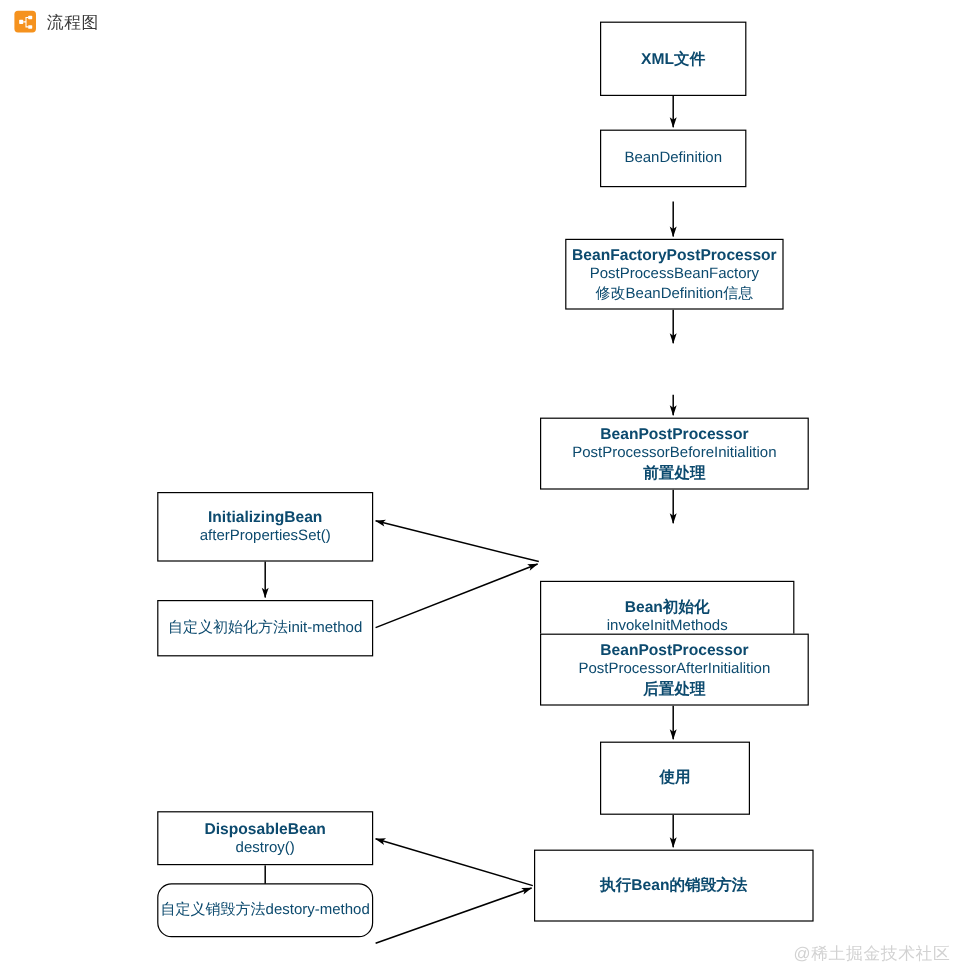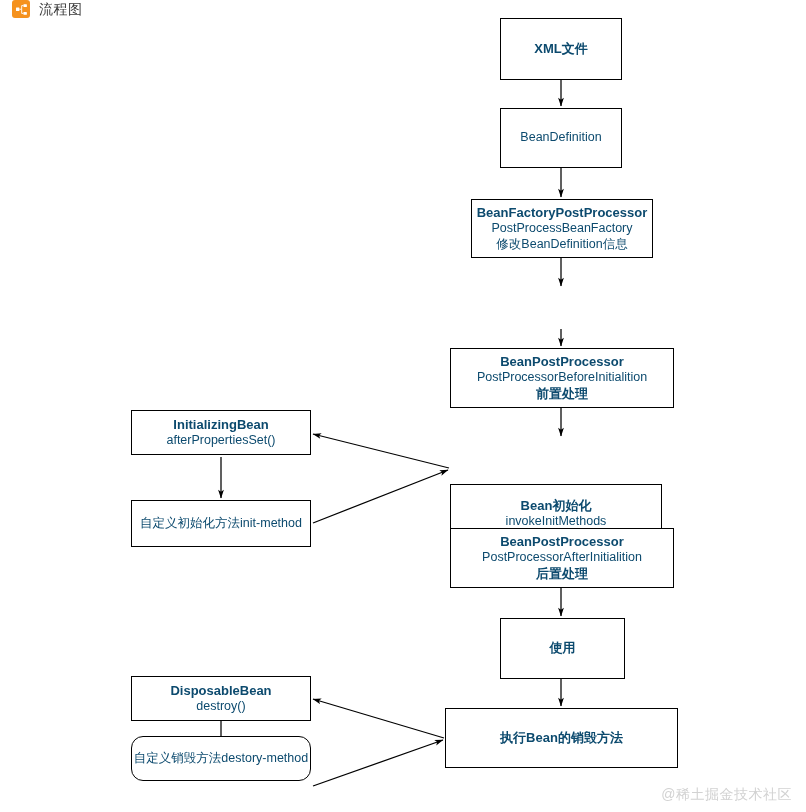--- a/index.html
+++ b/index.html
@@ -20,21 +20,21 @@
     background: #ffffff;
   }
 
   
   .header {
     position: absolute;
     left: 0; top: 0;
     width: 806px;
     height: 36px;
     display: flex;
-    align-items: flex-start;
+    align-items: center;
     padding-left: 12px;
     box-sizing: border-box;
   }
   .doc-icon {
     width: 18px;
     height: 18px;
     border-radius: 3px;
     background: #f5921e;
     display: inline-flex;
     align-items: center;
@@ -134,38 +134,38 @@
       <line x1="444" y1="738" x2="313" y2="699"></line>
       <line x1="221" y1="721" x2="221" y2="762"></line>
       <line x1="313" y1="786" x2="443" y2="740"></line>
     </g>
   </svg>
 
   <div class="node" style="left:500px; top:18px; width:122px; height:62px;">
     <span class="ln b">XML文件</span>
   </div>
 
-  <div class="node" style="left:500px; top:108px; width:122px; height:60px;">
+  <div class="node" style="left:500px; top:108px; width:122px; height:48px;">
     <span class="ln r">BeanDefinition</span>
   </div>
 
   <div class="node" style="left:471px; top:199px; width:182px; height:59px;">
     <span class="ln b">BeanFactoryPostProcessor</span>
     <span class="ln r">PostProcessBeanFactory</span>
     <span class="ln r">修改BeanDefinition信息</span>
   </div>
 
 
   <div class="node" style="left:450px; top:348px; width:224px; height:60px;">
     <span class="ln b">BeanPostProcessor</span>
     <span class="ln r">PostProcessorBeforeInitialition</span>
     <span class="ln bz">前置处理</span>
   </div>
 
-  <div class="node" style="left:131px; top:410px; width:180px; height:45px;">
+  <div class="node" style="left:131px; top:410px; width:180px; height:58px;">
     <span class="ln b">InitializingBean</span>
     <span class="ln r">afterPropertiesSet()</span>
   </div>
 
   <div class="node" style="left:450px; top:448px; width:212px; height:60px;margin-top:36px;">
     <span class="ln bz">Bean初始化</span>
     <span class="ln r">invokeInitMethods</span>
   </div>
 
   <div class="node" style="left:131px; top:500px; width:180px; height:47px;">

